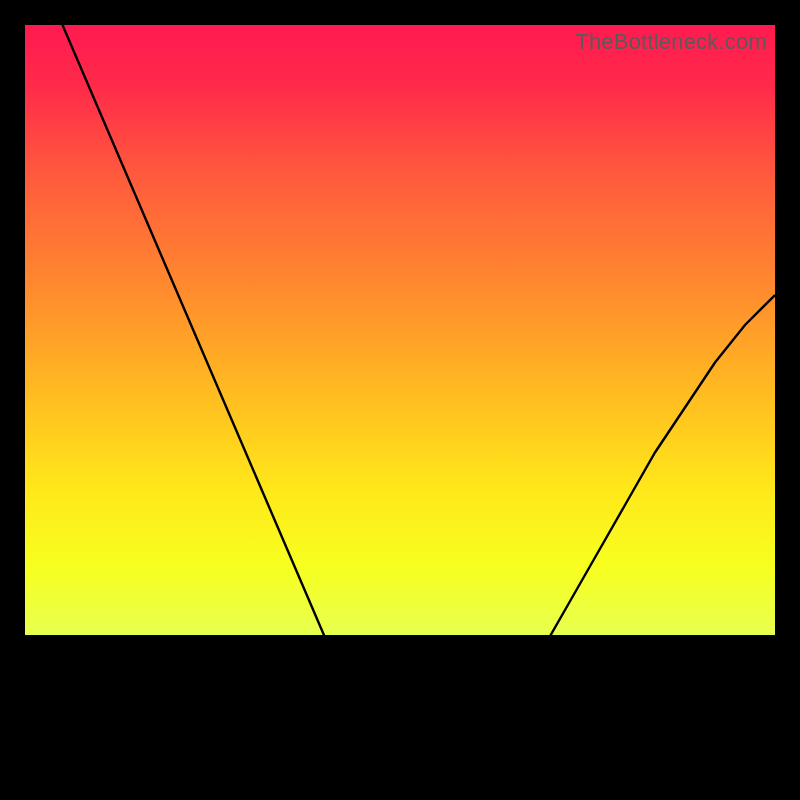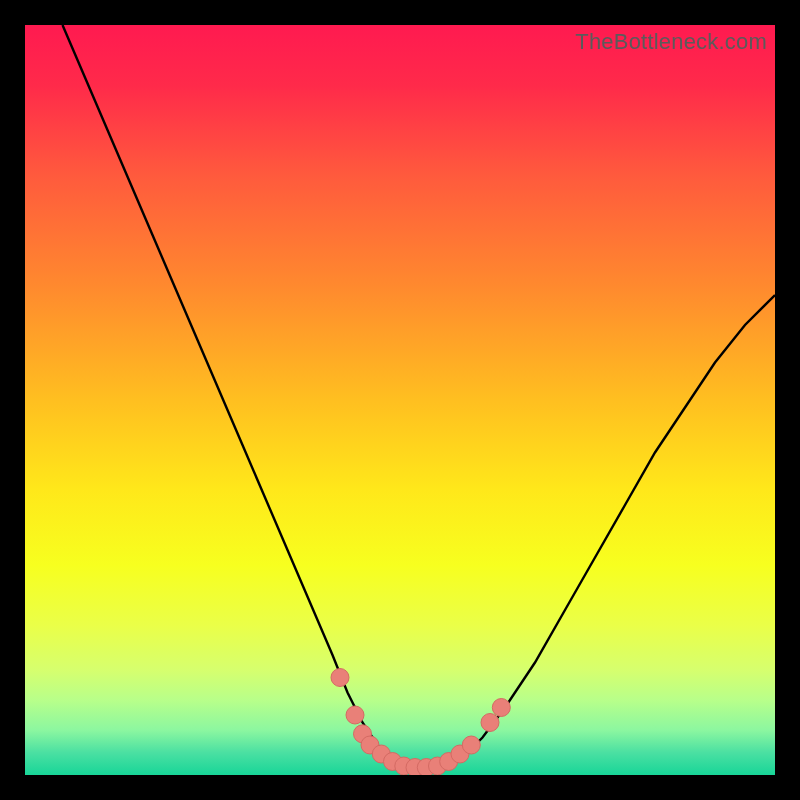--- a/index.html
+++ b/index.html
@@ -15,21 +15,21 @@
     position: absolute;
     left: 0; top: 0;
     width: 800px; height: 800px;
     background: #000;
   }
   .plot {
     position: absolute;
     left: 25px;
     top: 25px;
     width: 750px;
-    height: 750px;
+    height: 610px;
     overflow: hidden;
   }
   .watermark {
     position: absolute;
     top: 4px;
     right: 8px;
     color: #5b5b5b;
     font-size: 22px;
     font-weight: 500;
     letter-spacing: 0.2px;

